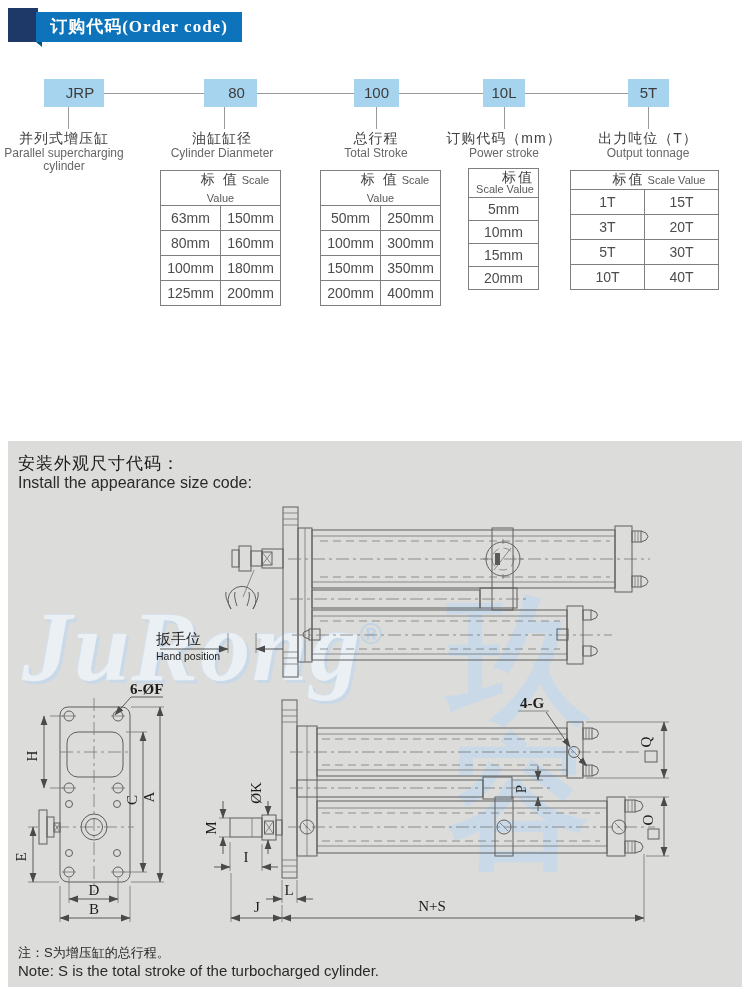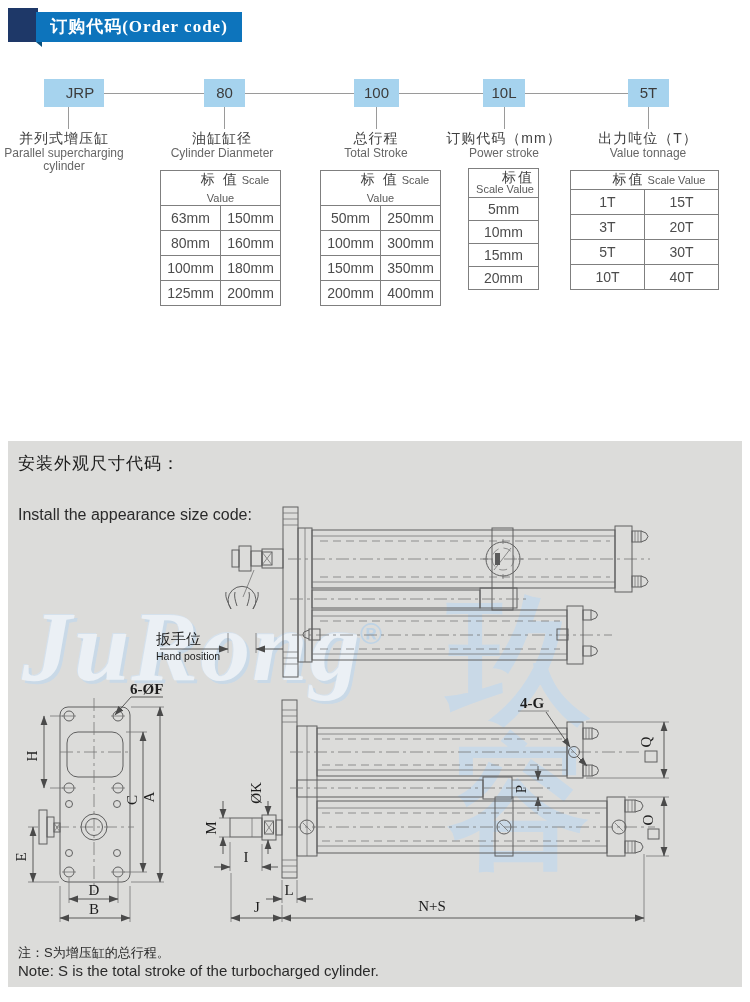--- a/index.html
+++ b/index.html
@@ -32,21 +32,21 @@
   .t2col th{height:25px;}
   .t2colw td{width:73px;height:24px;}
   .t1col td{width:69px;height:22px;}
   .t1col th{height:28px;}
   .t1col th .zh{display:block;line-height:13px;font-size:13px;}
   .t1col th .en{display:block;line-height:11px;font-size:10px;margin:0;}
 
   
   .panel{left:8px;top:441px;width:734px;height:546px;background:#dcdcda;}
   .panel-title-zh{left:10px;top:11px;font-size:17px;color:#1c1c1c;letter-spacing:1px;}
-  .panel-title-en{left:10px;top:33px;font-size:16px;color:#2a2a2a;margin-top:32px;}
+  .panel-title-en{left:10px;top:33px;font-size:16px;color:#2a2a2a;}
   .note-zh{left:10px;top:503px;font-size:13px;color:#2a2a2a;}
   .note-en{left:10px;top:521px;font-size:15px;color:#2a2a2a;}
 
   
   .wm{left:0;top:0;width:734px;height:546px;opacity:.85;pointer-events:none;}
   .wm-script{position:absolute;left:14px;top:148px;font-family:"Liberation Serif",serif;
       font-style:italic;font-weight:bold;font-size:100px;color:#eef4fa;
       text-shadow:3px 3px 0 #c6d9ea,-1px -1px 0 #d4e2f0;letter-spacing:2px;}
   .wm-reg{position:absolute;left:352px;top:176px;font-size:30px;color:#b9d2e8;font-weight:bold;}
   .wm-cjk{position:absolute;left:440px;top:150px;font-size:142px;font-weight:bold;
@@ -66,41 +66,41 @@
 <body>
 
 <div class="abs hdr-navy"></div>
 <div class="abs hdr-banner">订购代码(Order code)</div>
 <div class="abs hdr-fold"></div>
 
 <div>
   <div class="abs code-line" style="left:68px;width:580px;"></div>
 
   <div class="abs code-box" style="left:44px;width:48px;padding-left:12px;">JRP</div>
-  <div class="abs code-box" style="left:204px;width:41px;">80</div>
+  <div class="abs code-box" style="left:204px;width:41px;padding-left:12px;">80</div>
   <div class="abs code-box" style="left:354px;width:45px;">100</div>
   <div class="abs code-box" style="left:483px;width:42px;">10L</div>
   <div class="abs code-box" style="left:628px;width:41px;">5T</div>
 
   <div class="abs tick" style="left:68px;"></div>
   <div class="abs tick" style="left:224px;"></div>
   <div class="abs tick" style="left:376px;"></div>
   <div class="abs tick" style="left:504px;"></div>
   <div class="abs tick" style="left:648px;"></div>
 
   <div class="abs lbl-zh" style="left:2px;width:124px;">并列式增压缸</div>
   <div class="abs lbl-en" style="left:0px;width:128px;">Parallel supercharging cylinder</div>
   <div class="abs lbl-zh" style="left:162px;width:120px;">油缸缸径</div>
   <div class="abs lbl-en" style="left:162px;width:120px;">Cylinder Dianmeter</div>
   <div class="abs lbl-zh" style="left:316px;width:120px;">总行程</div>
   <div class="abs lbl-en" style="left:316px;width:120px;">Total Stroke</div>
   <div class="abs lbl-zh" style="left:434px;width:140px;">订购代码（mm）</div>
   <div class="abs lbl-en" style="left:434px;width:140px;">Power stroke</div>
   <div class="abs lbl-zh" style="left:578px;width:140px;">出力吨位（T）</div>
-  <div class="abs lbl-en" style="left:578px;width:140px;">Value tonnage</div>
+  <div class="abs lbl-en" style="left:578px;width:140px;">Output tonnage</div>
 
   <table class="abs scale t2col" style="left:160px;top:170px;">
     <tbody>
         <tr>
           <th colspan="2"><span class="zh">标 值</span><span class="en">Scale Value</span></th>
         </tr>
     <tr>
           <td>63mm</td>
           <td>150mm</td>
         </tr>

